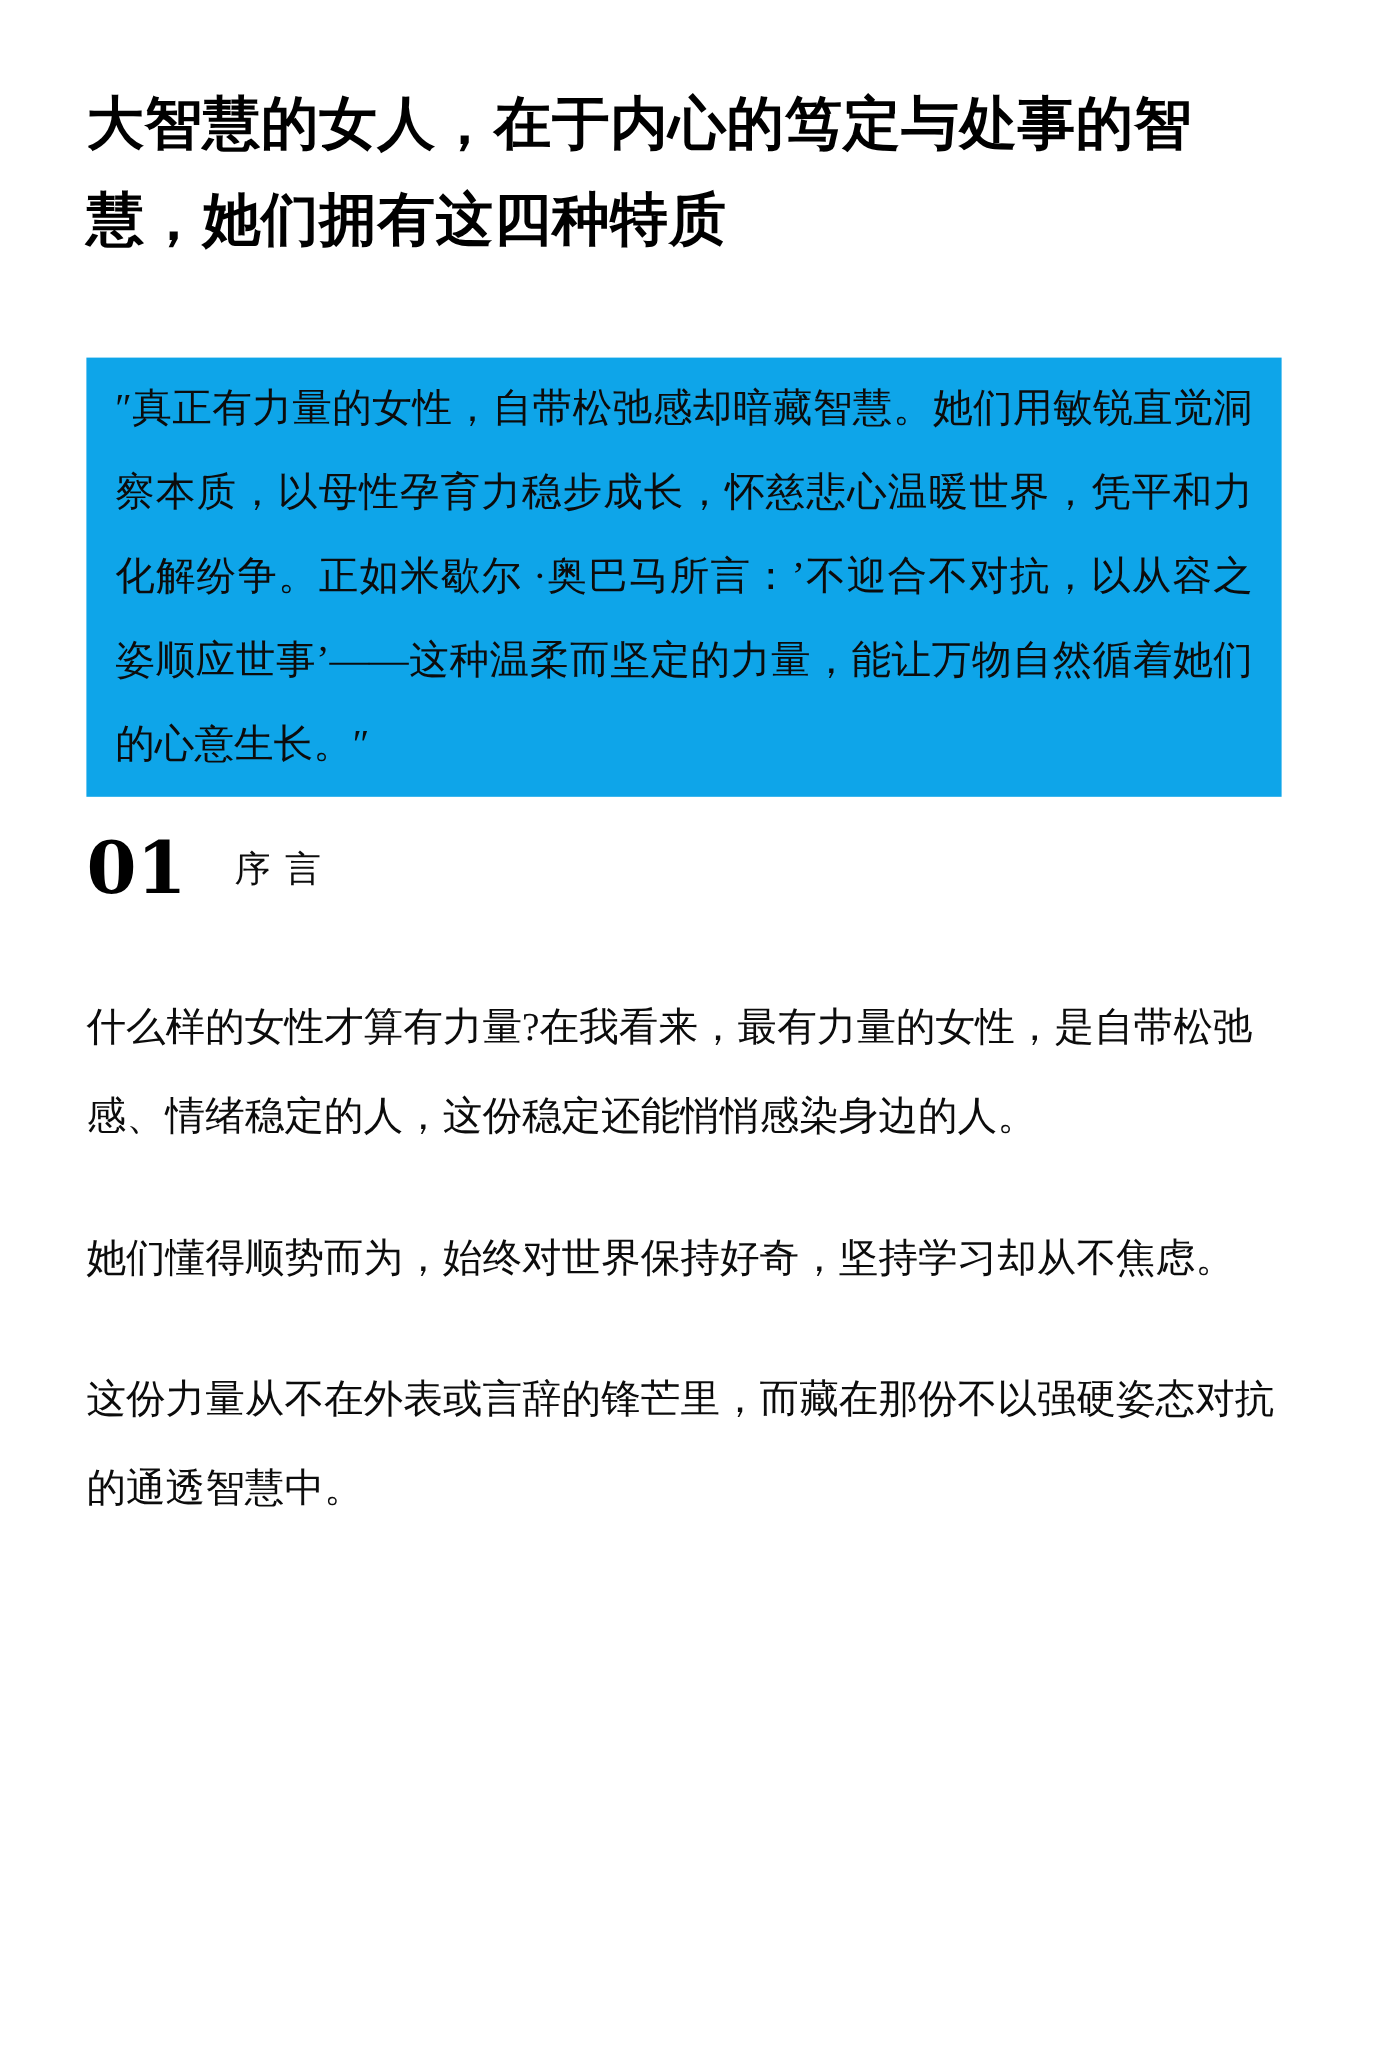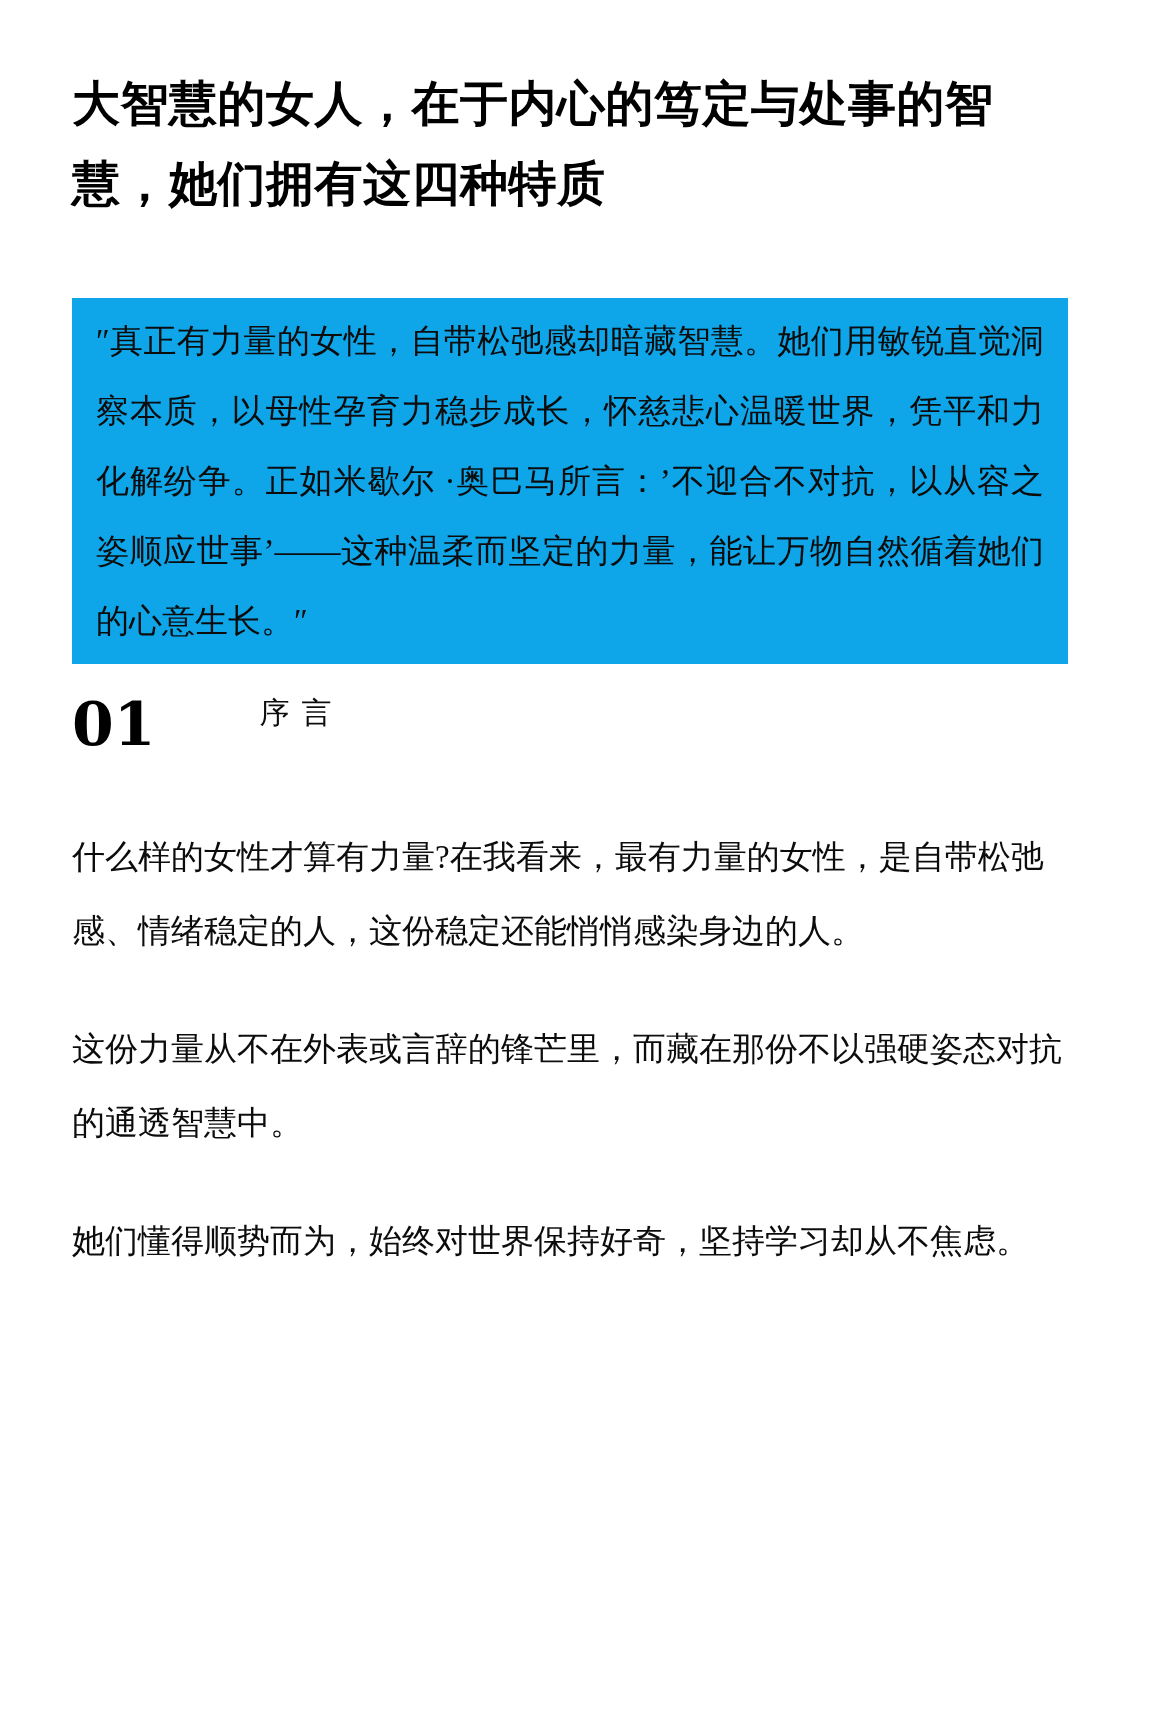--- a/index.html
+++ b/index.html
@@ -35,31 +35,31 @@
     background: #0ea5e9;
     padding: 8px 24px;
     font-size: 33px;
     line-height: 70px;
     color: #0c0c0c;
     text-align: justify;
   }
   .section-heading {
     margin: 29px 0 65px 0;
     display: flex;
-    align-items: flex-start;
+    align-items: center;
   }
   .section-number {
     font-size: 60px;
     line-height: 62px;
     font-weight: 700;
     color: #000000;
     font-family: "DejaVu Serif", "Liberation Serif", serif;
   }
   .section-label {
-    margin-left: 104px;
+    margin-left: 40px;
     font-size: 30px;
     letter-spacing: 12px;
     color: #0c0c0c;
   }
   .body-paragraphs p {
     margin: 0 0 44px 0;
     max-width: 1016px;
     font-size: 33px;
     line-height: 74px;
     color: #0c0c0c;
@@ -77,17 +77,17 @@
 
   <blockquote class="quote-block">″真正有力量的女性，自带松弛感却暗藏智慧。她们用敏锐直觉洞察本质，以母性孕育力稳步成长，怀慈悲心温暖世界，凭平和力化解纷争。正如米歇尔 ·奥巴马所言：’不迎合不对抗，以从容之姿顺应世事’——这种温柔而坚定的力量，能让万物自然循着她们的心意生长。″</blockquote>
 
   <div class="section-heading">
     <span class="section-number">01</span>
     <span class="section-label">序言</span>
   </div>
 
   <div class="body-paragraphs">
     <p>什么样的女性才算有力量?在我看来，最有力量的女性，是自带松弛感、情绪稳定的人，这份稳定还能悄悄感染身边的人。</p>
+    <p>她们懂得顺势而为，始终对世界保持好奇，坚持学习却从不焦虑。</p>
     <p>这份力量从不在外表或言辞的锋芒里，而藏在那份不以强硬姿态对抗的通透智慧中。</p>
-    <p>她们懂得顺势而为，始终对世界保持好奇，坚持学习却从不焦虑。</p>
   </div>
 
 </div>
 
 </body></html>

